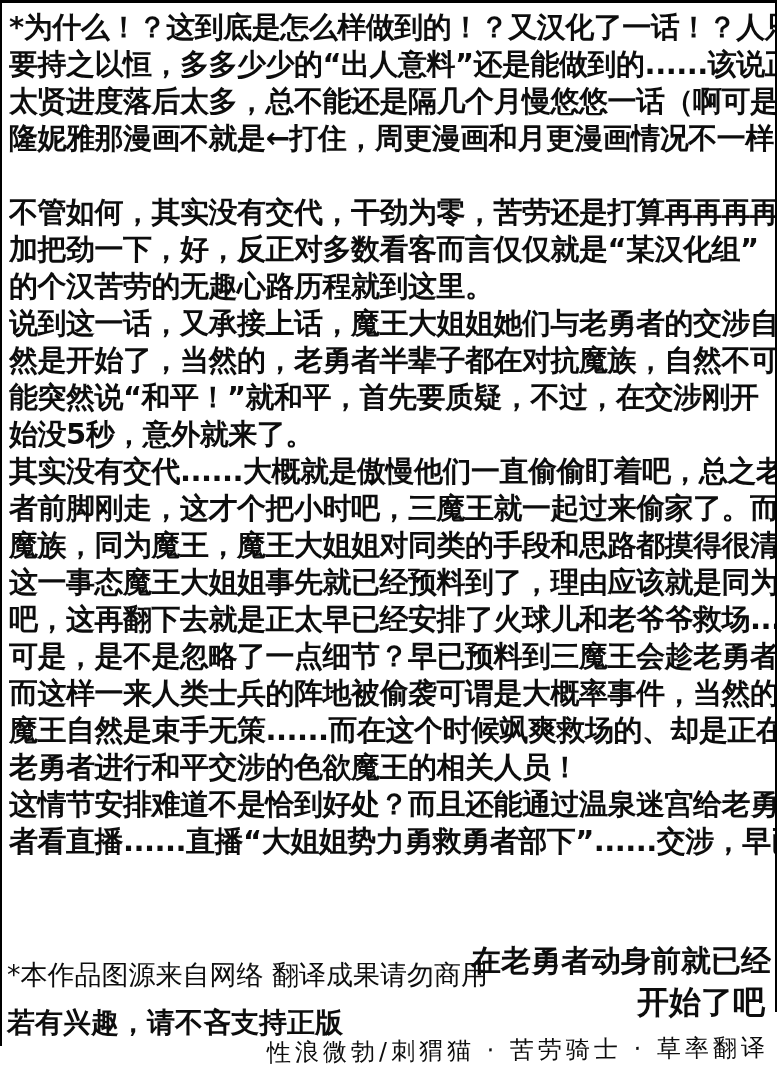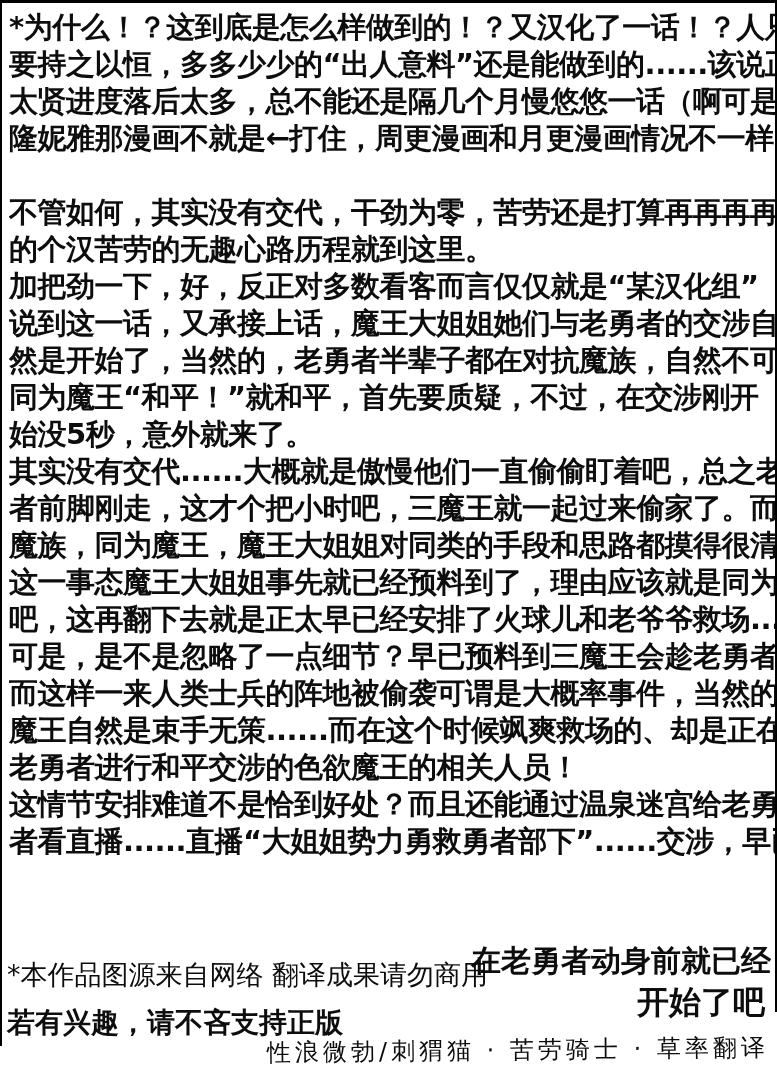--- a/index.html
+++ b/index.html
@@ -72,25 +72,25 @@
   <div class="border-left"></div>
   <div class="border-right"></div>
 
   <div class="body-text">
     <div class="ln">*为什么！？这到底是怎么样做到的！？又汉化了一话！？人只</div>
     <div class="ln">要持之以恒，多多少少的“出人意料”还是能做到的......该说正</div>
     <div class="ln">太贤进度落后太多，总不能还是隔几个月慢悠悠一话（啊可是</div>
     <div class="ln">隆妮雅那漫画不就是←打住，周更漫画和月更漫画情况不一样）</div>
     <div class="ln"></div>
     <div class="ln">不管如何，其实没有交代，干劲为零，苦劳还是打算再再再再</div>
+    <div class="ln">加把劲一下，好，反正对多数看客而言仅仅就是“某汉化组”</div>
     <div class="ln">的个汉苦劳的无趣心路历程就到这里。</div>
-    <div class="ln">加把劲一下，好，反正对多数看客而言仅仅就是“某汉化组”</div>
     <div class="ln">说到这一话，又承接上话，魔王大姐姐她们与老勇者的交涉自</div>
     <div class="ln">然是开始了，当然的，老勇者半辈子都在对抗魔族，自然不可</div>
-    <div class="ln">同为魔王“和平！”就和平，首先要质疑，不过，在交涉刚开</div>
+    <div class="ln">能突然说“和平！”就和平，首先要质疑，不过，在交涉刚开</div>
     <div class="ln">始没5秒，意外就来了。</div>
     <div class="ln">其实没有交代......大概就是傲慢他们一直偷偷盯着吧，总之老勇</div>
     <div class="ln">者前脚刚走，这才个把小时吧，三魔王就一起过来偷家了。而</div>
     <div class="ln">魔族，同为魔王，魔王大姐姐对同类的手段和思路都摸得很清</div>
     <div class="ln">这一事态魔王大姐姐事先就已经预料到了，理由应该就是同为</div>
     <div class="ln">吧，这再翻下去就是正太早已经安排了火球儿和老爷爷救场.....</div>
     <div class="ln">可是，是不是忽略了一点细节？早已预料到三魔王会趁老勇者</div>
     <div class="ln">而这样一来人类士兵的阵地被偷袭可谓是大概率事件，当然的</div>
     <div class="ln">魔王自然是束手无策......而在这个时候飒爽救场的、却是正在和</div>
     <div class="ln">老勇者进行和平交涉的色欲魔王的相关人员！</div>

